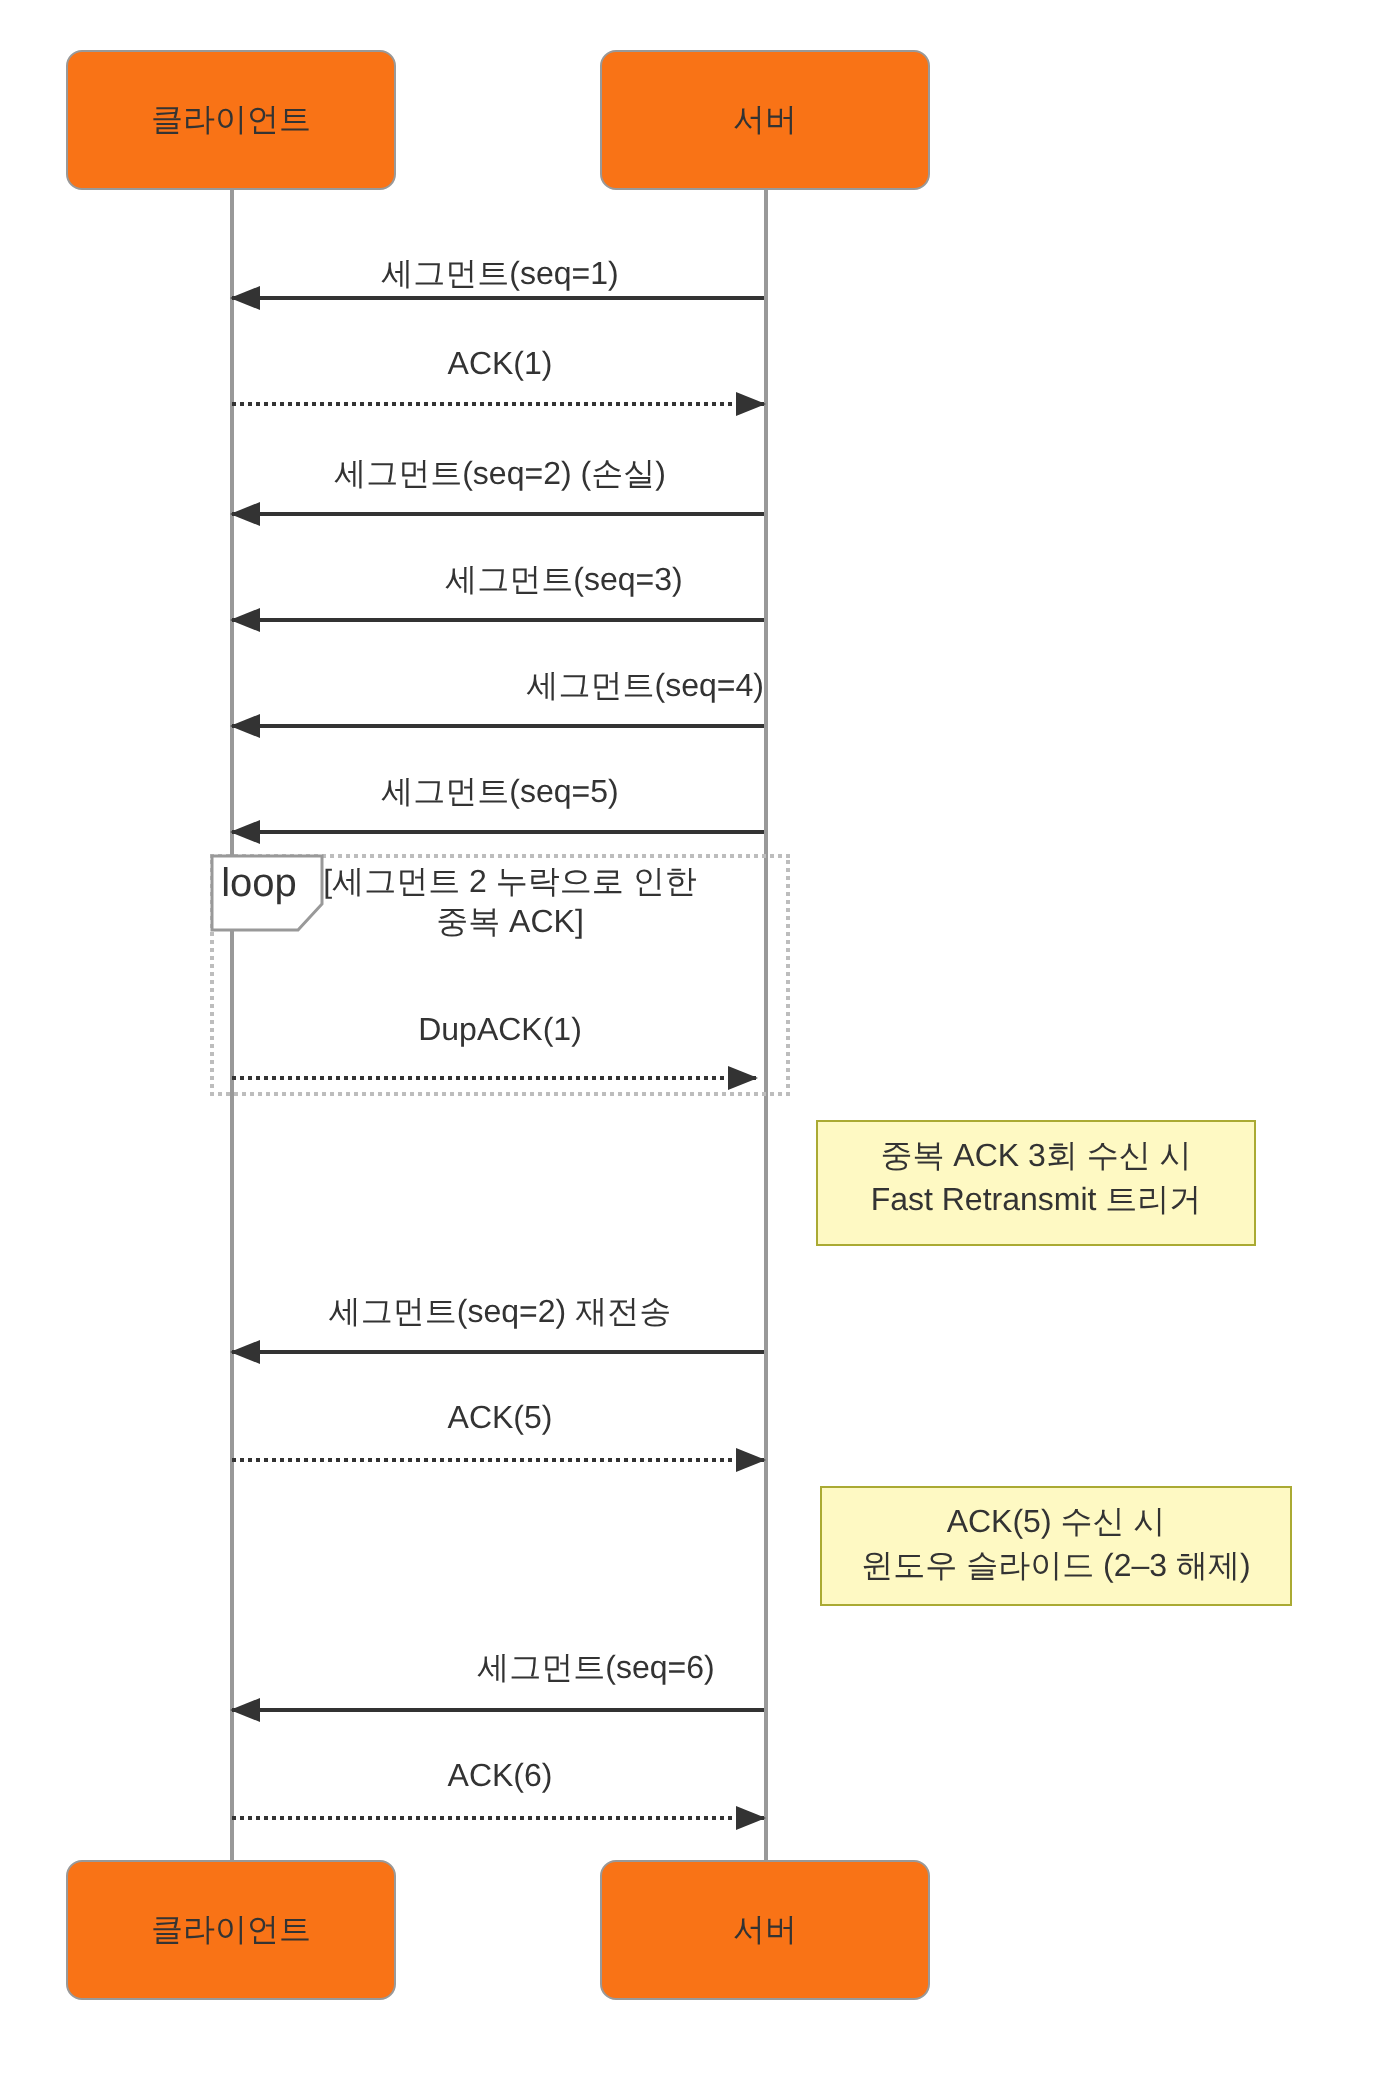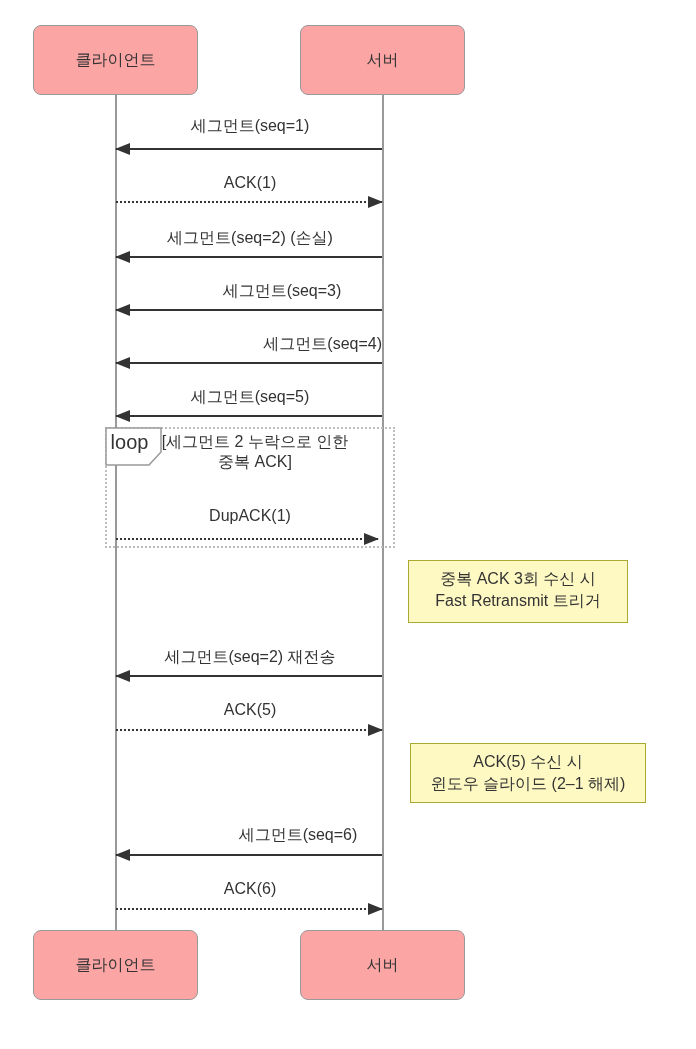--- a/index.html
+++ b/index.html
@@ -1,21 +1,21 @@
 <!DOCTYPE html>
 <html><head>
 <meta charset="utf-8">
 <style>
   html,body{margin:0;padding:0;background:#ffffff;}
   #canvas{
     position:relative;width:696px;height:1049px;background:#ffffff;overflow:hidden;
     font-family:"Liberation Sans","DejaVu Sans",sans-serif;color:#333333;
   }
   .actor-box{
-    position:absolute;width:165px;height:70px;background:#fca5a5;
+    position:absolute;width:165px;height:70px;background:#f97316;
     border:1.5px solid #999999;border-radius:8px;
     display:flex;align-items:center;justify-content:center;
     font-size:16px;color:#333333;box-sizing:border-box;
   }
   .lifeline{
     position:absolute;width:1.5px;background:#999999;top:95px;height:835px;
   }
   .msg-label{
     position:absolute;left:118px;width:264px;height:20px;line-height:20px;
     text-align:center;font-size:16px;color:#333333;white-space:nowrap;
@@ -64,21 +64,21 @@
   <div class="actor-box" style="left:33px;top:25px;">
     <span>클라이언트</span>
   </div>
   <div class="actor-box" style="left:300px;top:25px;">
     <span>서버</span>
   </div>
 
   <div class="lifeline" style="left:115px;"></div>
   <div class="lifeline" style="left:382px;"></div>
 
-  <div class="msg-label" style="top:116px;text-align:center;">세그먼트(seq=1)</div>
+  <div class="msg-label" style="top:128px;text-align:center;">세그먼트(seq=1)</div>
   <div class="arrow solid" style="top:148px;">
     <span class="head head-left"></span>
   </div>
 
   <div class="msg-label" style="top:173px;">ACK(1)</div>
   <div class="arrow dotted" style="top:201px;">
     <span class="head head-right"></span>
   </div>
 
   <div class="msg-label" style="top:228px;">세그먼트(seq=2) (손실)</div>
@@ -128,21 +128,21 @@
     <span class="head head-left"></span>
   </div>
 
   <div class="msg-label" style="top:700px;">ACK(5)</div>
   <div class="arrow dotted" style="top:729px;">
     <span class="head head-right"></span>
   </div>
 
   <div class="note note2">
     <div>ACK(5) 수신 시</div>
-    <div>윈도우 슬라이드 (2–1 해제)</div>
+    <div>윈도우 슬라이드 (2–3 해제)</div>
   </div>
 
   <div class="msg-label" style="top:825px;padding-left:48px;">세그먼트(seq=6)</div>
   <div class="arrow solid" style="top:854px;">
     <span class="head head-left"></span>
   </div>
 
   <div class="msg-label" style="top:879px;">ACK(6)</div>
   <div class="arrow dotted" style="top:908px;">
     <span class="head head-right"></span>

